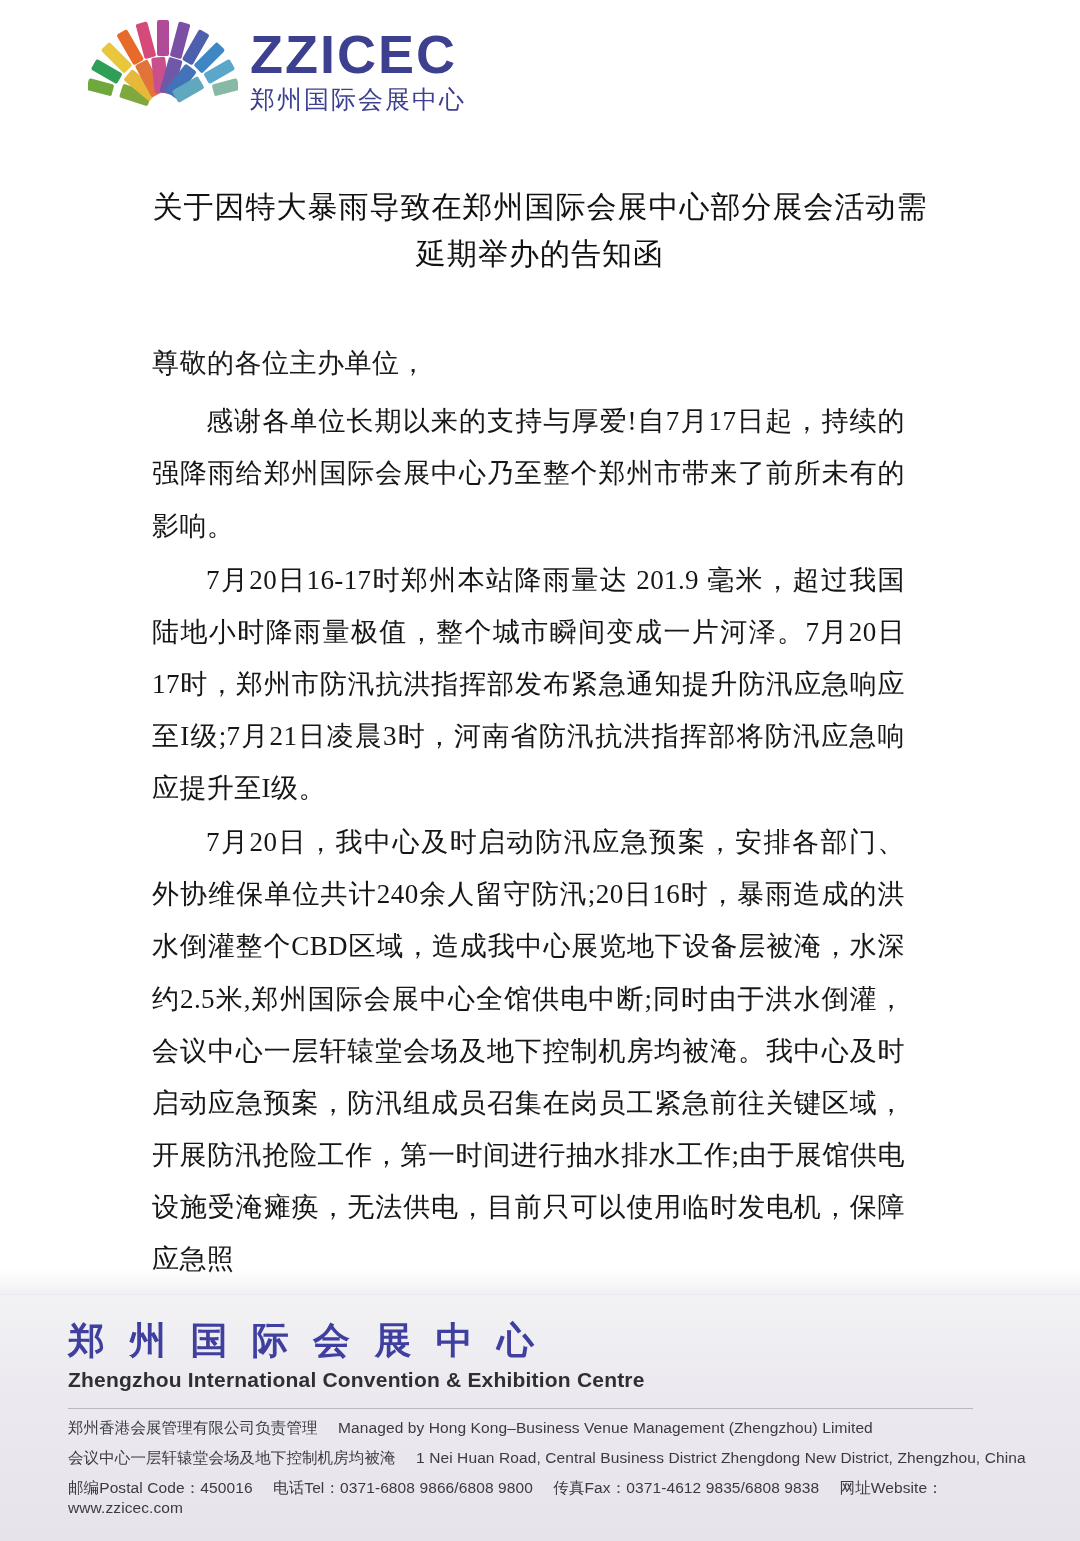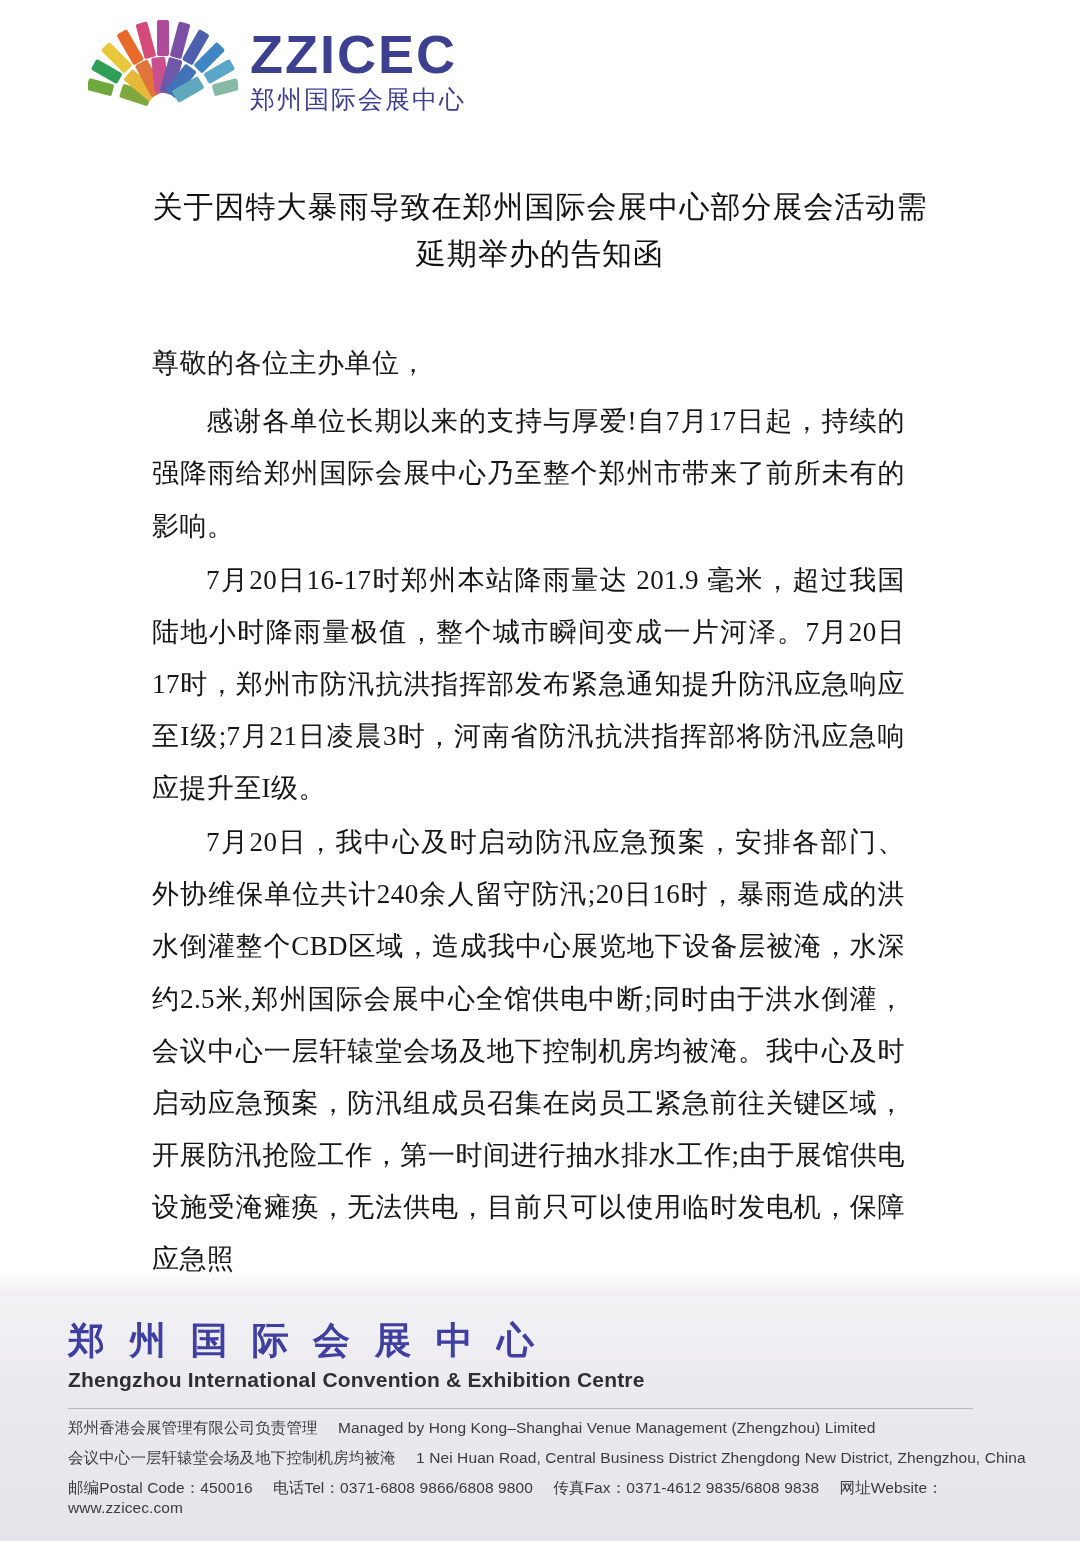--- a/index.html
+++ b/index.html
@@ -227,21 +227,21 @@
   <p class="para">7月20日16-17时郑州本站降雨量达 201.9 毫米，超过我国陆地小时降雨量极值，整个城市瞬间变成一片河泽。7月20日17时，郑州市防汛抗洪指挥部发布紧急通知提升防汛应急响应至I级;7月21日凌晨3时，河南省防汛抗洪指挥部将防汛应急响应提升至I级。</p>
   <p class="para">7月20日，我中心及时启动防汛应急预案，安排各部门、外协维保单位共计240余人留守防汛;20日16时，暴雨造成的洪水倒灌整个CBD区域，造成我中心展览地下设备层被淹，水深约2.5米,郑州国际会展中心全馆供电中断;同时由于洪水倒灌，会议中心一层轩辕堂会场及地下控制机房均被淹。我中心及时启动应急预案，防汛组成员召集在岗员工紧急前往关键区域，开展防汛抢险工作，第一时间进行抽水排水工作;由于展馆供电设施受淹瘫痪，无法供电，目前只可以使用临时发电机，保障应急照</p>
 </div>
 
 <div class="footer">
   <div class="footer-inner">
     <div class="footer-cn">郑 州 国 际 会 展 中 心</div>
     <div class="footer-en">Zhengzhou International Convention &amp; Exhibition Centre</div>
     <div class="footer-line">
       <span class="seg">郑州香港会展管理有限公司负责管理</span>
-      <span class="seg">Managed by Hong Kong–Shanghai Venue Management (Zhengzhou) Limited</span>
+      <span class="seg">Managed by Hong Kong–Business Venue Management (Zhengzhou) Limited</span>
     </div>
     <div class="footer-line">
       <span class="seg">会议中心一层轩辕堂会场及地下控制机房均被淹</span>
       <span class="seg">1 Nei Huan Road, Central Business District Zhengdong New District, Zhengzhou, China</span>
     </div>
     <div class="footer-line">
       <span class="seg">邮编Postal Code：450016</span>
       <span class="seg">电话Tel：0371-6808 9866/6808 9800</span>
       <span class="seg">传真Fax：0371-4612 9835/6808 9838</span>
       <span class="seg">网址Website：www.zzicec.com</span>

